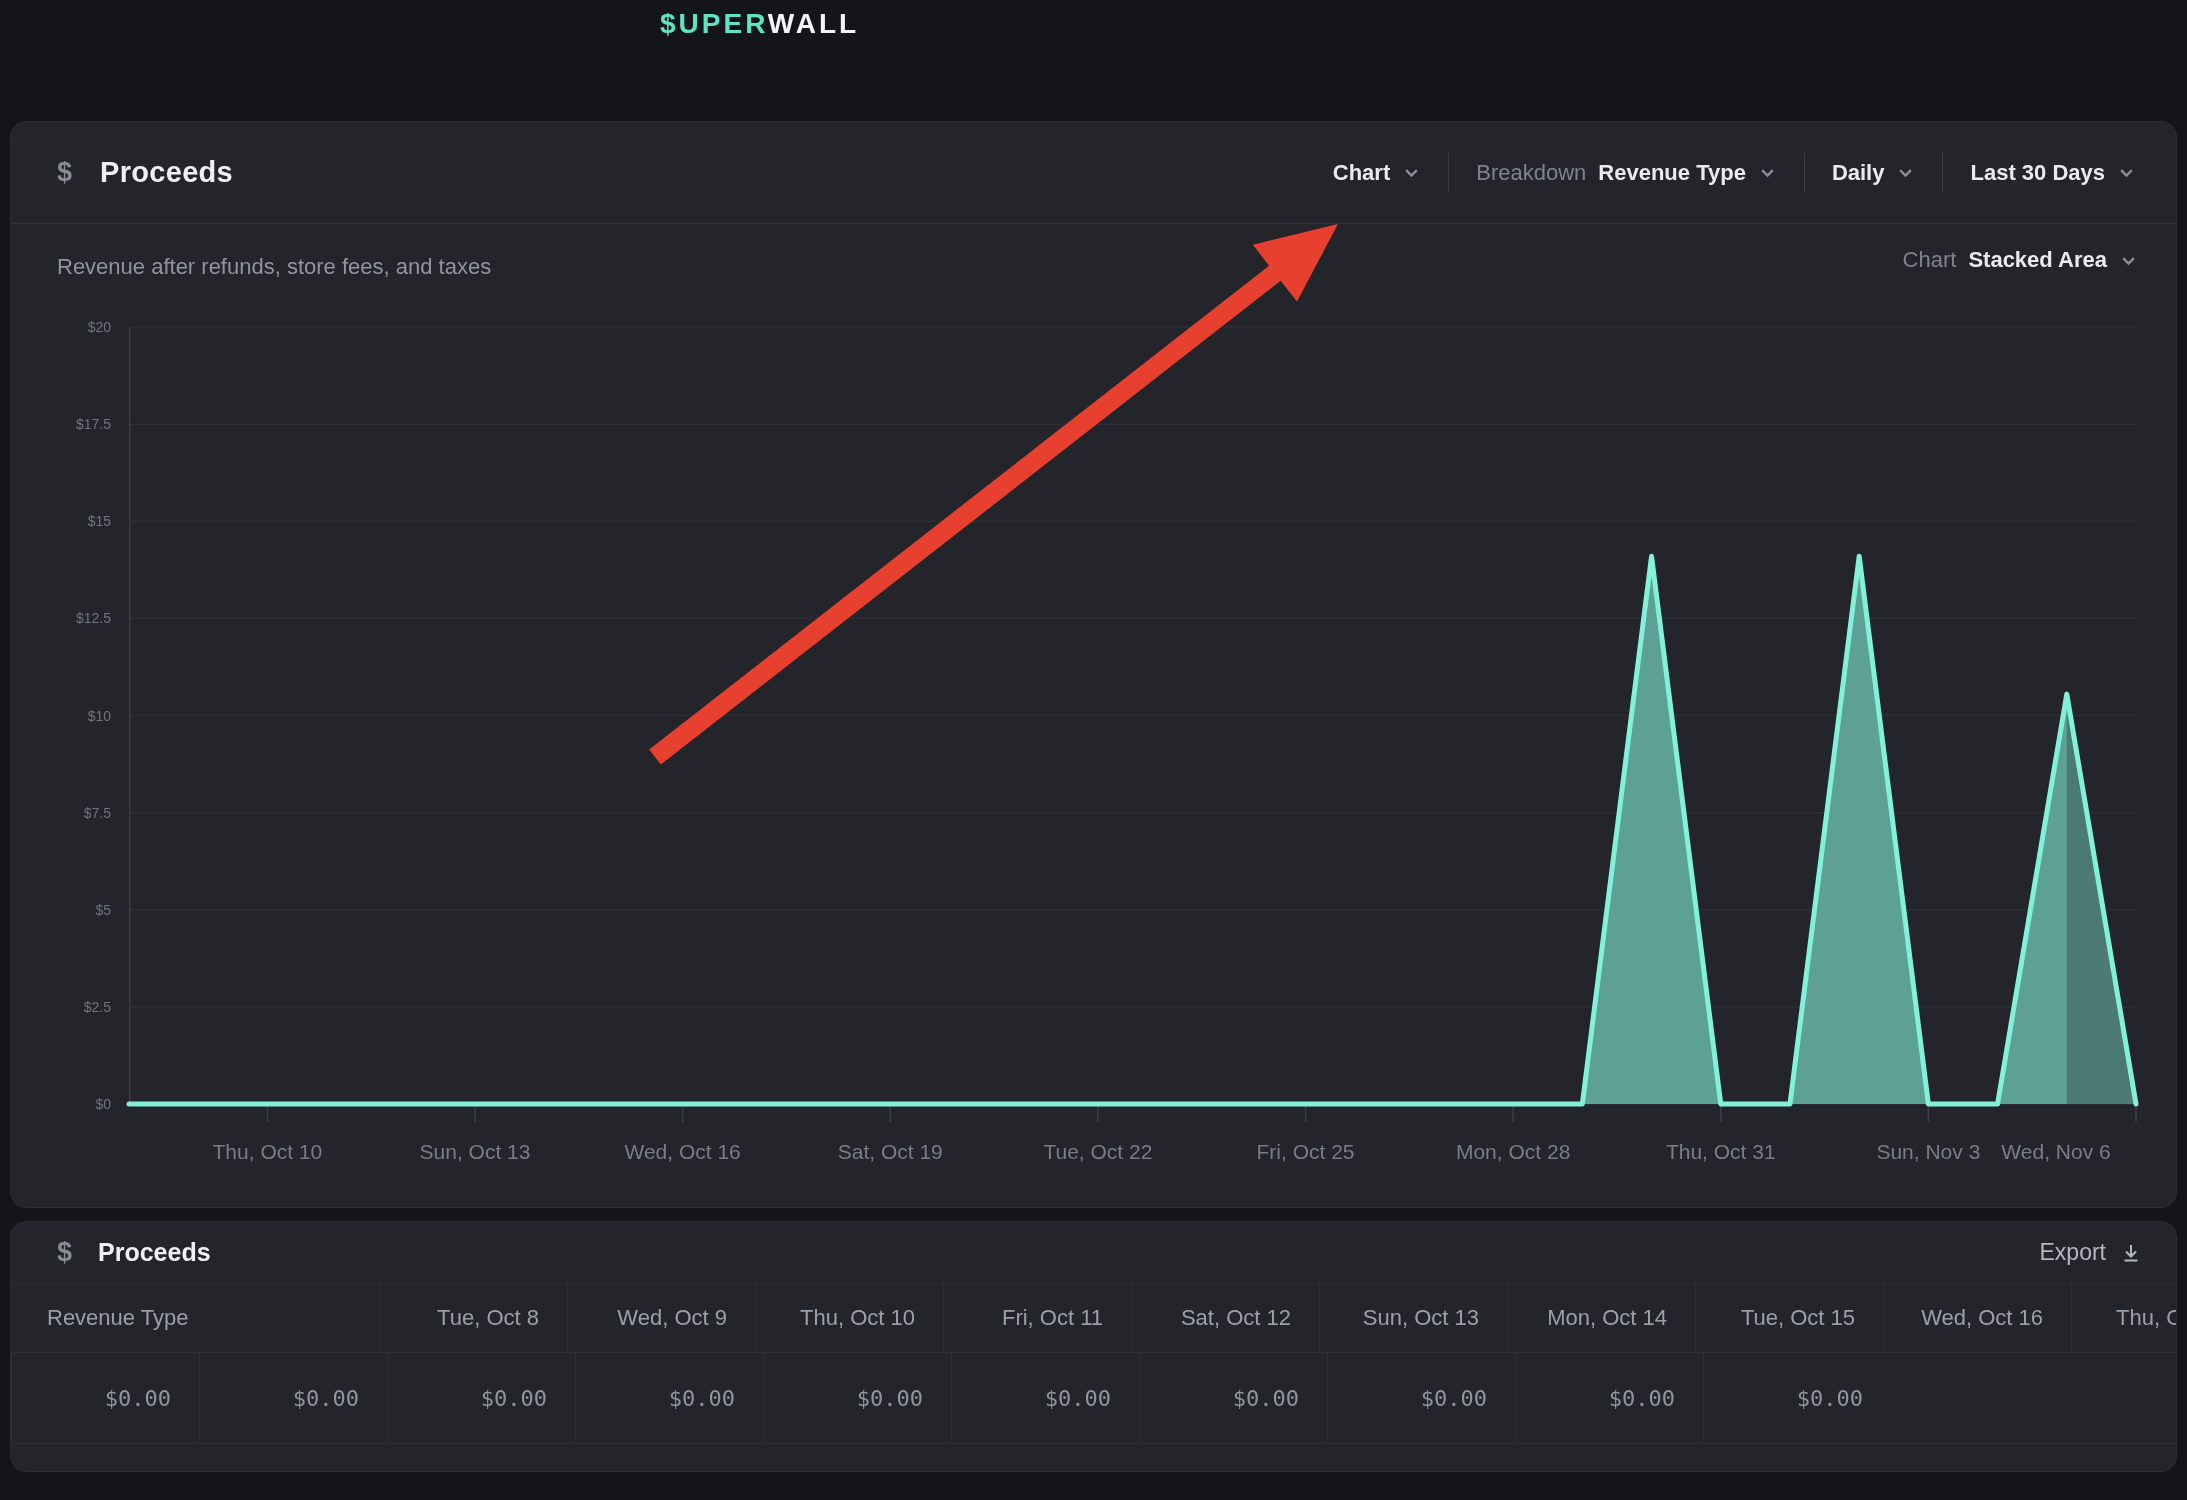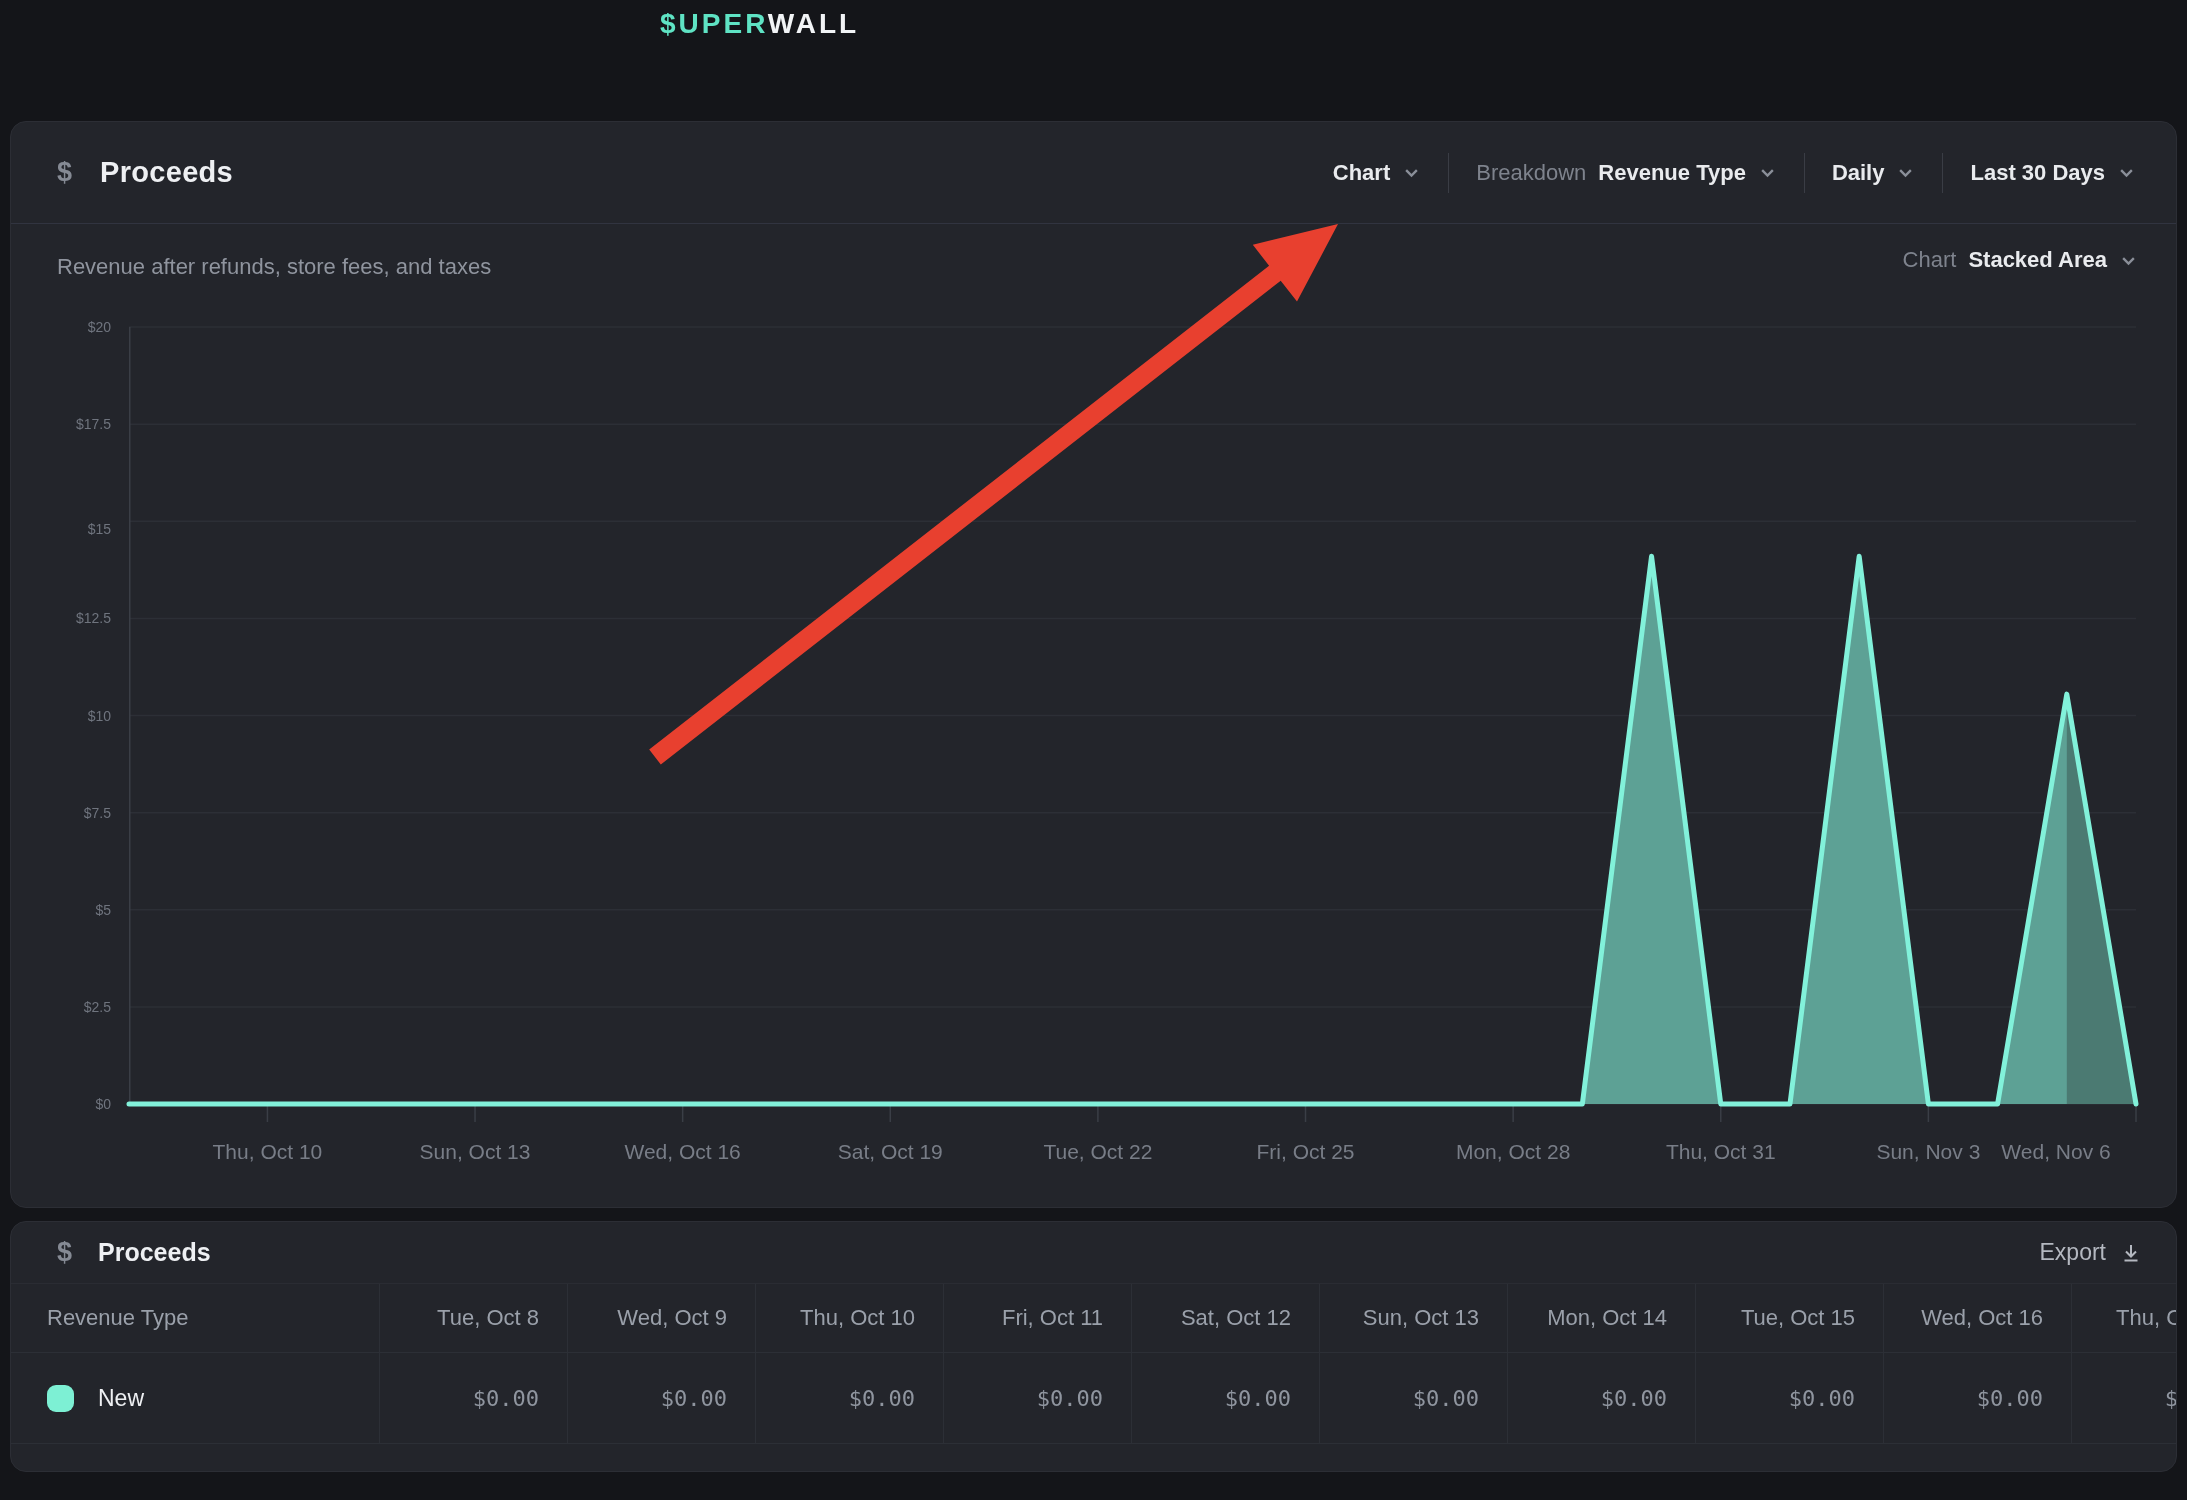--- a/index.html
+++ b/index.html
@@ -108,21 +108,21 @@
     <span class="muted">Chart</span>
     <span>Stacked Area</span>
     <svg class="chev" viewBox="0 0 16 16">
         <path d="M3.5 6 8 10.5 12.5 6"></path>
       </svg>
   </button>
 
   <div id="y-labels">
       <div class="ylabel" style="top: 191px;">$20</div>
       <div class="ylabel" style="top: 288.125px;">$17.5</div>
-      <div class="ylabel" style="top: 385.25px; margin-top: 8px;">$15</div>
+      <div class="ylabel" style="top: 385.25px;">$15</div>
       <div class="ylabel" style="top: 482.375px;">$12.5</div>
       <div class="ylabel" style="top: 579.5px;">$10</div>
       <div class="ylabel" style="top: 676.625px;">$7.5</div>
       <div class="ylabel" style="top: 773.75px;">$5</div>
       <div class="ylabel" style="top: 870.875px;">$2.5</div>
       <div class="ylabel" style="top: 968px;">$0</div>
     </div>
   <svg id="plot-svg" viewBox="0 0 2007 800">
       <line x1="0" x2="2007" y1="0" y2="0" stroke="#2c2f36" stroke-width="1.5"></line>
       <line x1="0" x2="2007" y1="97.125" y2="97.125" stroke="#2c2f36" stroke-width="1.5"></line>
@@ -183,24 +183,20 @@
       <div class="tcell th-date">Fri, Oct 11</div>
       <div class="tcell th-date">Sat, Oct 12</div>
       <div class="tcell th-date">Sun, Oct 13</div>
       <div class="tcell th-date">Mon, Oct 14</div>
       <div class="tcell th-date">Tue, Oct 15</div>
       <div class="tcell th-date">Wed, Oct 16</div>
       <div class="tcell th-date">Thu, Oct 17</div>
     </div>
   <div id="t-rows">
       <div class="trow">
-        <div class="tcell t-first">
-          <span class="swatch" style="background: rgb(125, 240, 212);"></span>
-          <span class="row-label">New</span>
-        </div>
         <div class="tcell t-val">$0.00</div>
         <div class="tcell t-val">$0.00</div>
         <div class="tcell t-val">$0.00</div>
         <div class="tcell t-val">$0.00</div>
         <div class="tcell t-val">$0.00</div>
         <div class="tcell t-val">$0.00</div>
         <div class="tcell t-val">$0.00</div>
         <div class="tcell t-val">$0.00</div>
         <div class="tcell t-val">$0.00</div>
         <div class="tcell t-val">$0.00</div>

